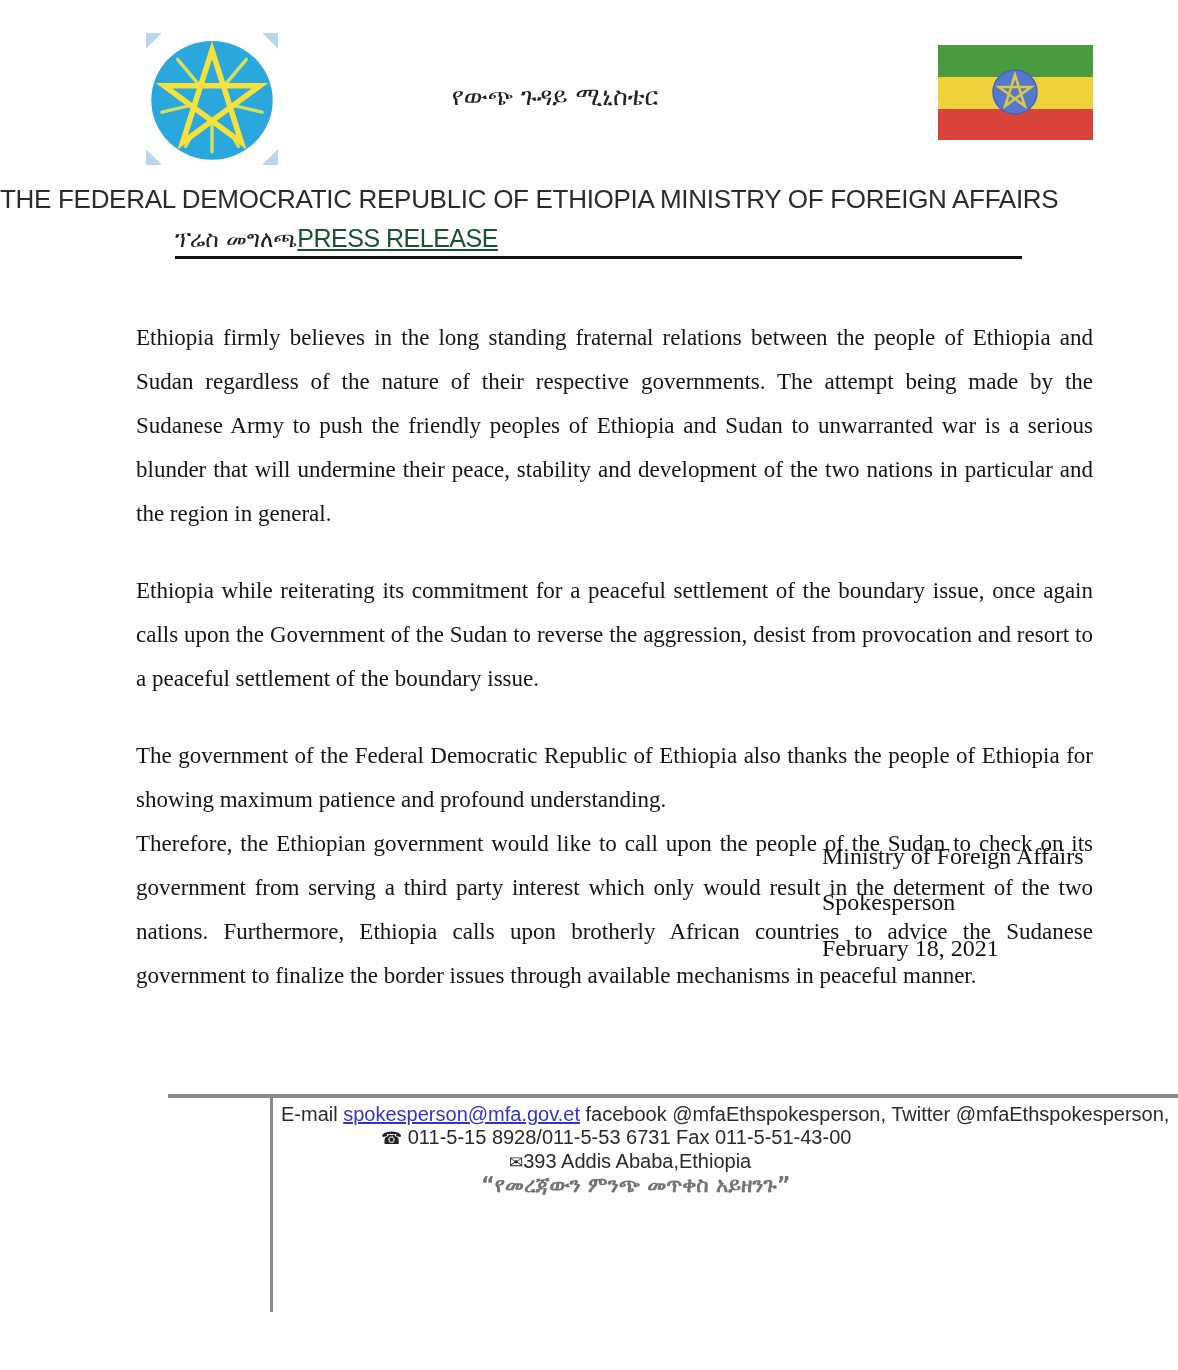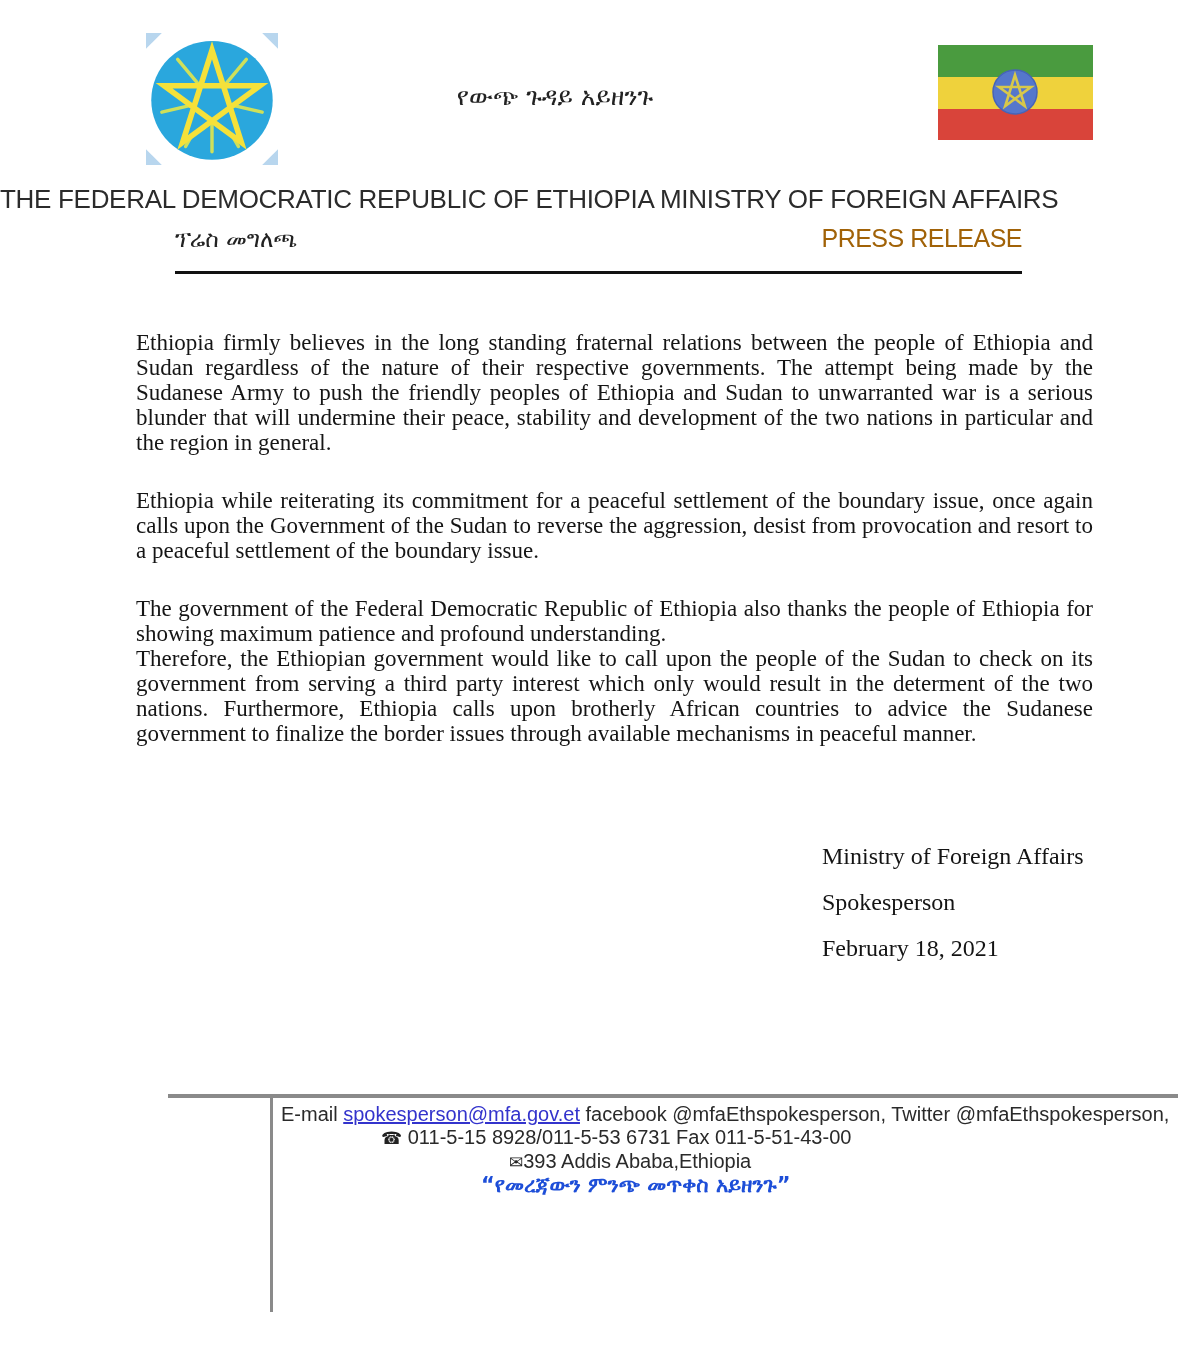--- a/index.html
+++ b/index.html
@@ -26,37 +26,38 @@
 
   .doc-title {
     position: absolute; left: 0; top: 184px; width: 100%;
     font-family: "Liberation Sans", sans-serif;
     font-size: 26px; color: #2b2b2b; letter-spacing: -0.3px;
     white-space: nowrap;
   }
 
   .subheader {
     position: absolute; left: 175px; top: 224px; width: 847px;
-    display: flex; justify-content: space-between; align-items: flex-end;
+    display: flex; align-items: flex-end;
     border-bottom: 3px solid #111;
-    padding-bottom: 18px;
+    padding-bottom: 3px;
   }
   .subheader-amharic {
     font-family: "DejaVu Sans", sans-serif;
     font-size: 23px; color: #222;
   }
   .subheader-english {
     font-family: "Liberation Sans", sans-serif;
-    font-size: 25px; color: #a16207; letter-spacing: -0.5px;
+    font-size: 25px; color: #14532d; letter-spacing: -0.5px;
+    text-decoration: underline;
   }
 
   
   .body-text {
     position: absolute; left: 136px; top: 316px; width: 957px;
-    font-size: 23px; line-height: 25px; text-align: justify; color: #151515; margin-top: 14px;
+    font-size: 23px; line-height: 44px; text-align: justify; color: #151515;
   }
   .body-text p.gap-after { margin-bottom: 33px; }
 
   
   .signature {
     position: absolute; left: 822px; top: 843px;
     font-size: 24px; color: #141414;
   }
   .signature div { margin-bottom: 19px; }
 
@@ -73,21 +74,21 @@
     position: absolute; left: 281px; top: 1103px; width: 870px;
     font-family: "Liberation Sans", sans-serif;
     font-size: 20px; line-height: 23px; color: #2a2a2a;
     white-space: nowrap;
   }
   .footer-text .l2 { padding-left: 22px; }
   .footer-text .l3 { padding-left: 100px; }
   .footer-text .l4 { padding-left: 228px; }
   .footer-text .l5 {
     padding-left: 200px; font-weight: bold; font-size: 21px;
-    font-family: "DejaVu Sans", sans-serif; color: #1d4ed8;
+    font-family: "DejaVu Sans", sans-serif; color: #737373;
   }
   .footer-link { color: #3333cc; text-decoration: underline; }
   .footer-icon { font-size: 17px; color: #222; }
 </style>
 </head>
 <body>
 
 <div class="page">
 
   <div class="emblem-box">
@@ -104,21 +105,21 @@
         <line x1="50" y1="51" x2="88" y2="60"></line>
         <line x1="50" y1="51" x2="50" y2="90"></line>
         <line x1="50" y1="51" x2="30" y2="86"></line>
         <line x1="50" y1="51" x2="70" y2="86"></line>
       </g>
       <path d="M 50,13 L 27.7,83 L 86.3,40 L 13.7,40 L 72.3,83 Z" fill="#2aa7dd" stroke="#f5e13a" stroke-width="4.2" stroke-linejoin="miter"></path>
     </svg>
   </div>
 
   <div class="ministry-amharic">
-    <div>የውጭ ጉዳይ አይዘንጉ</div>
+    <div>የውጭ ጉዳይ ሚኒስቴር</div>
   </div>
 
   <div class="flag-box">
     <svg width="155" height="95" viewBox="0 0 155 95">
       <rect x="0" y="0" width="155" height="32" fill="#4a9b3f"></rect>
       <rect x="0" y="32" width="155" height="32" fill="#efd23c"></rect>
       <rect x="0" y="64" width="155" height="31" fill="#d9443a"></rect>
       <circle cx="77" cy="47" r="22" fill="#5577cc" stroke="#4664b8" stroke-width="1.5"></circle>
       <path d="M 77,30 L 67.2,61 L 93,42 L 61,42 L 86.8,61 Z" fill="none" stroke="#d8c84a" stroke-width="2.6"></path>
     </svg>

